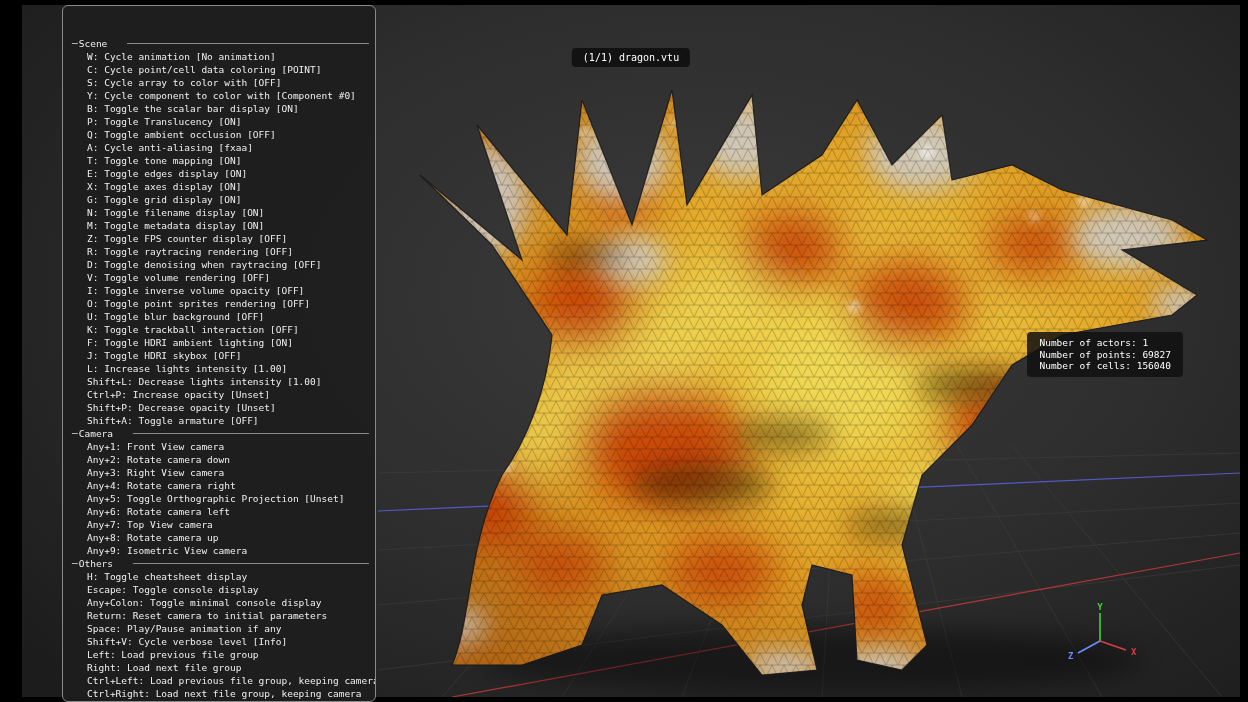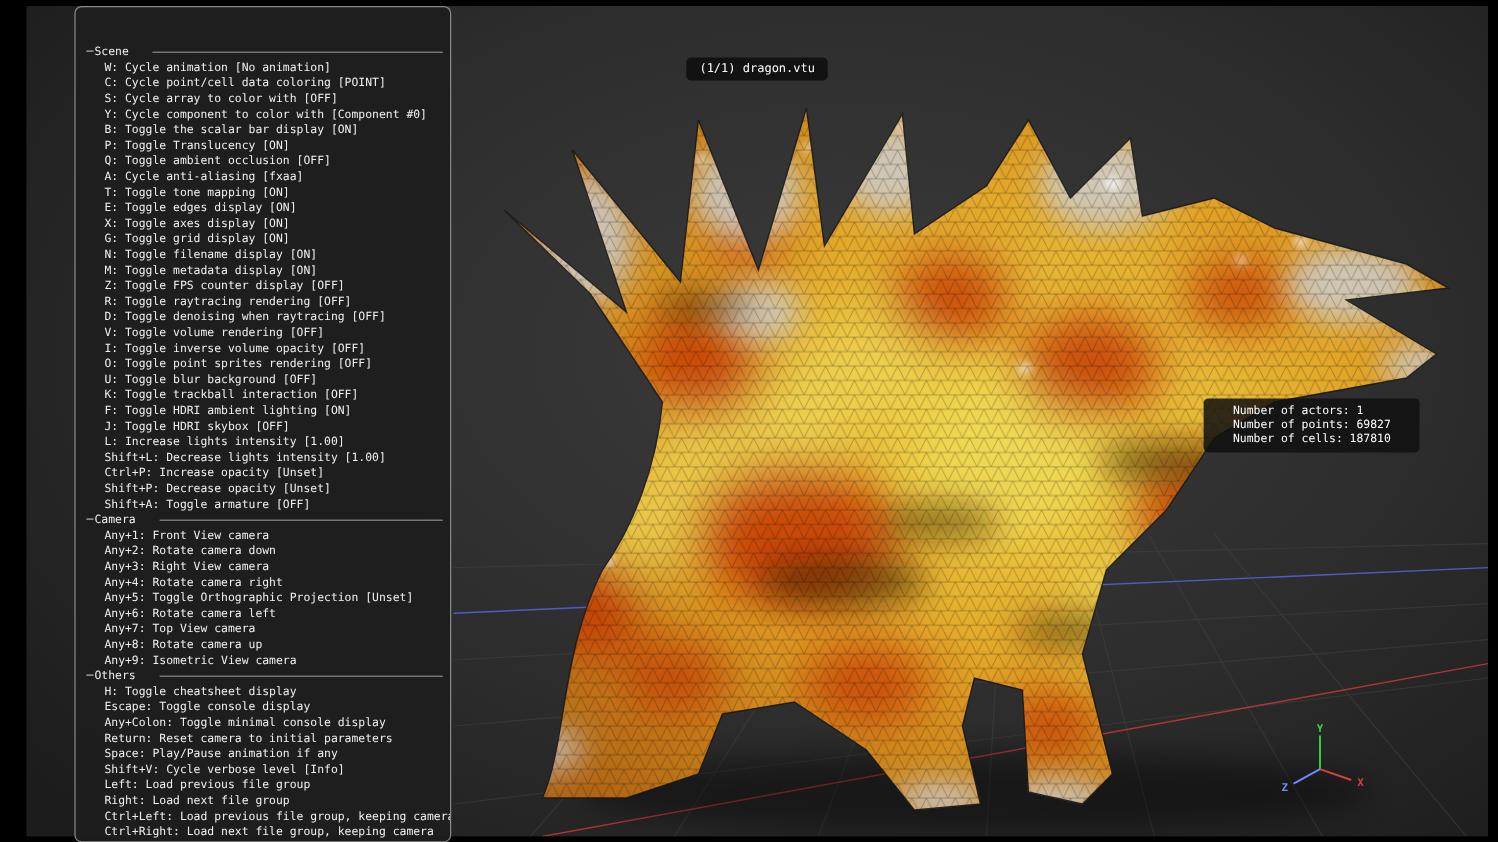--- a/index.html
+++ b/index.html
@@ -23,21 +23,21 @@
   .cs-rule { flex:1; height:1px; background:#aFaFaF; opacity:.75; }
   .cs-item { height:13px;margin-left:15px; }
 
   
   .filename-badge { position:absolute; left:50%; top:-1px; transform:translateX(-50%);
                     background:rgba(16,16,16,0.9); border-radius:4px; padding:4px 11px;
                     color:#fff; font-size:10px; z-index:4;margin-top:44px; }
 
   
   .metadata-box { position:absolute; right:57px; top:327px; background:rgba(16,16,16,0.85);
-                  border-radius:4px; padding:5px 24px; color:#fff; font-size:9.5px;
+                  border-radius:4px; padding:5px 12px; color:#fff; font-size:9.5px;
                   line-height:11.5px; z-index:4; }
 
   
   .scalarbar { position:absolute; left:353px; top:636px; width:673px; height:56px; z-index:4;
                font-family:"Liberation Sans", sans-serif; color:#fff; }
   .sb-title { position:absolute; left:153px; top:0px; font-size:15px; font-weight:bold;
               font-style:italic; text-shadow:0 1px 2px rgba(0,0,0,.9); }
   .sb-tick { position:absolute; top:14px; transform:translateX(-50%); font-size:12.5px;
              font-weight:bold; font-style:italic; text-shadow:0 1px 2px rgba(0,0,0,.9); }
   .sb-tick0 { left:105px; } .sb-tick1 { left:382px; } .sb-tick2 { left:632px; }
@@ -151,21 +151,21 @@
         </g>
         <path d="M430 660 C450 615 445 540 480 470 C505 435 525 385 530 330 L470 240 L398 170 L500 255 L455 120 L545 230 L560 95 L610 220 L650 85 L665 200 L730 90 L740 190 L800 150 L835 95 L870 160 L920 110 L930 175 L990 160 L1040 185 L1150 215 L1185 235 L1100 245 L1175 290 L1150 310 L1040 330 L990 360 L950 420 L900 470 L880 540 L905 640 L880 665 L835 655 L830 570 L790 560 L780 600 L795 665 L740 670 L700 620 L640 580 L580 590 L560 640 L500 660 Z" fill="none" stroke="#181818" stroke-width="1.2" opacity="0.85"></path>
       </g>
     </svg>
 
     <div class="filename-badge">(1/1) dragon.vtu</div>
 
     <div class="metadata-box">
       <div>Number of actors: 1</div>
       <div>Number of points: 69827</div>
-      <div>Number of cells: 187810</div>
+      <div>Number of cells: 156040</div>
     </div>
 
 
     <svg class="axes-widget" viewBox="0 0 100 70">
       <line x1="36" y1="38" x2="36" y2="10" stroke-width="1.6" stroke="#3cd43c"></line>
       <line x1="36" y1="38" x2="62" y2="47" stroke-width="1.6" stroke="#d84040"></line>
       <line x1="36" y1="38" x2="14" y2="50" stroke-width="1.6" stroke="#6f8cff"></line>
       <text x="36" y="7" text-anchor="middle" fill="#3cd43c">Y</text>
       <text x="67" y="52" fill="#d84040">X</text>
       <text x="4" y="56" fill="#6f8cff">Z</text>

